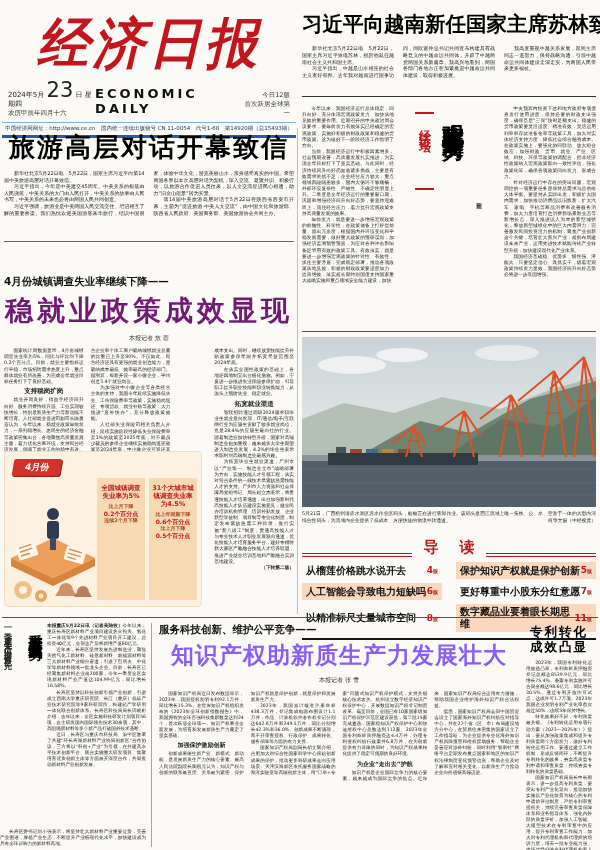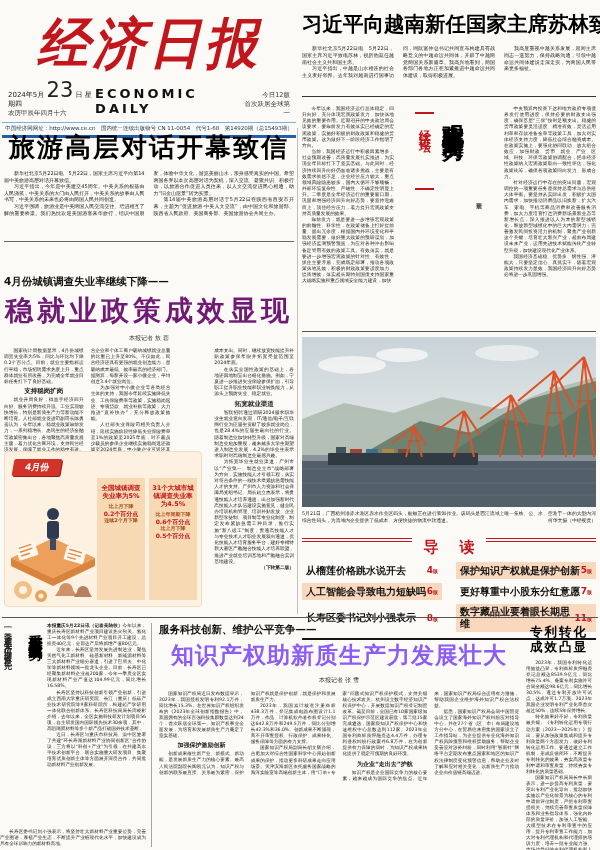--- a/index.html
+++ b/index.html
@@ -51,21 +51,21 @@
     color:#333; margin-top:92px; height:60px; }
 
   
   .photo { position:absolute; left:302px; top:337px; width:294px; height:170px; }
   .caption { position:absolute; left:302px; top:511px; width:294px; font-size:4.8px;
              line-height:6.5px; color:#222; }
   .credit { float:right; }
 
   
   .daodu { position:absolute; left:302px; top:538px; width:294px; }
-  .daodu-head { display:flex; align-items:flex-start; gap:3px; margin-bottom:5px; }
+  .daodu-head { display:flex; align-items:flex-end; gap:3px; margin-bottom:5px; }
   .daodu-line { flex:1; height:4px; border-top:1px solid #c3161c; border-bottom:1px solid #c3161c; }
   .daodu-title { color:#c3161c; font-weight:900; font-size:15px; letter-spacing:8px; padding-left:8px; }
   .daodu-grid { display:grid; grid-template-columns:1fr 1fr; gap:4px 14px; }
   .daodu-item { display:flex; justify-content:space-between; align-items:center;
     font-weight:bold; font-size:10px; line-height:12px; padding:2px 4px; color:#111; }
   .daodu-item.hl { background:#f9d8be; }
   .daodu-page { color:#c3161c; font-size:9px; font-weight:bold; white-space:nowrap; }
   .daodu-page small { font-size:5px; color:#c3161c; }
   .daodu-rule { border-bottom:2.5px solid #151515; margin-top:6px; }
 
@@ -243,21 +243,21 @@
       </div>
       <div class="daodu-item hl">
         <span>人工智能会导致电力短缺吗</span>
         <span class="daodu-page"><span>6</span><small>版</small></span>
       </div>
       <div class="daodu-item">
         <span>更好尊重中小股东分红意愿</span>
         <span class="daodu-page"><span>7</span><small>版</small></span>
       </div>
       <div class="daodu-item">
-        <span>长寿区委书记刘小强表示</span>
+        <span>以精准标尺丈量城市空间</span>
         <span class="daodu-page"><span>8</span><small>版</small></span>
       </div>
       <div class="daodu-item hl">
         <span>数字藏品业要着眼长期思维</span>
         <span class="daodu-page"><span>11</span><small>版</small></span>
       </div>
     </div>
     <div class="daodu-rule"></div>
   </div>
 

